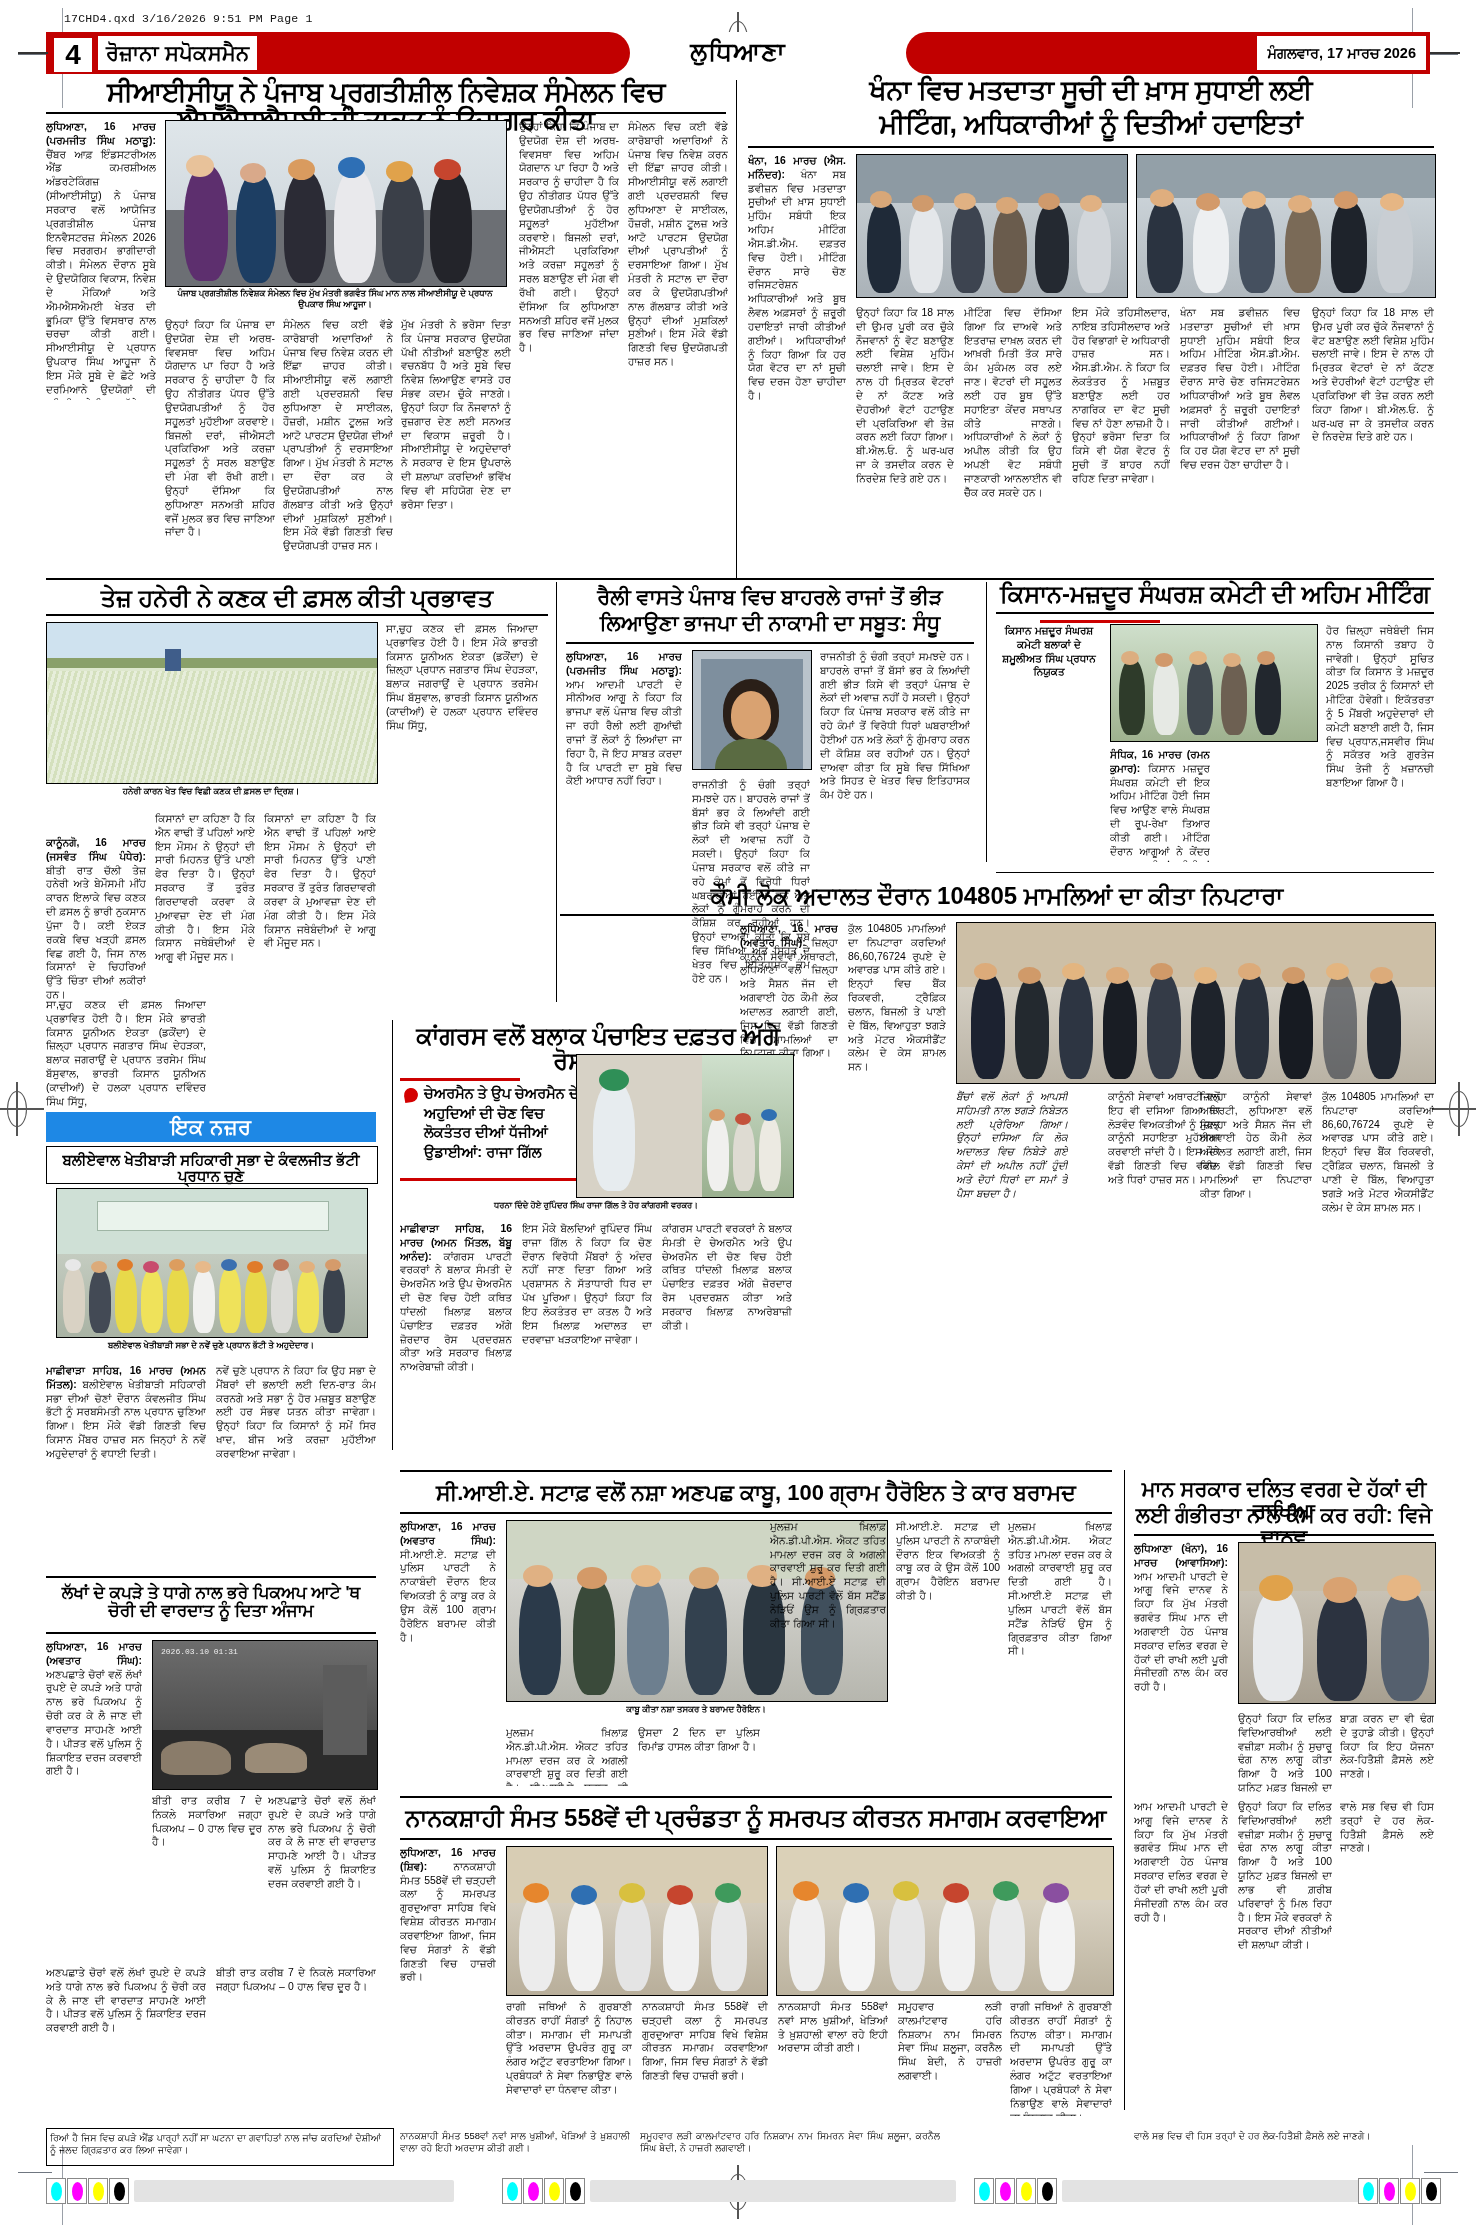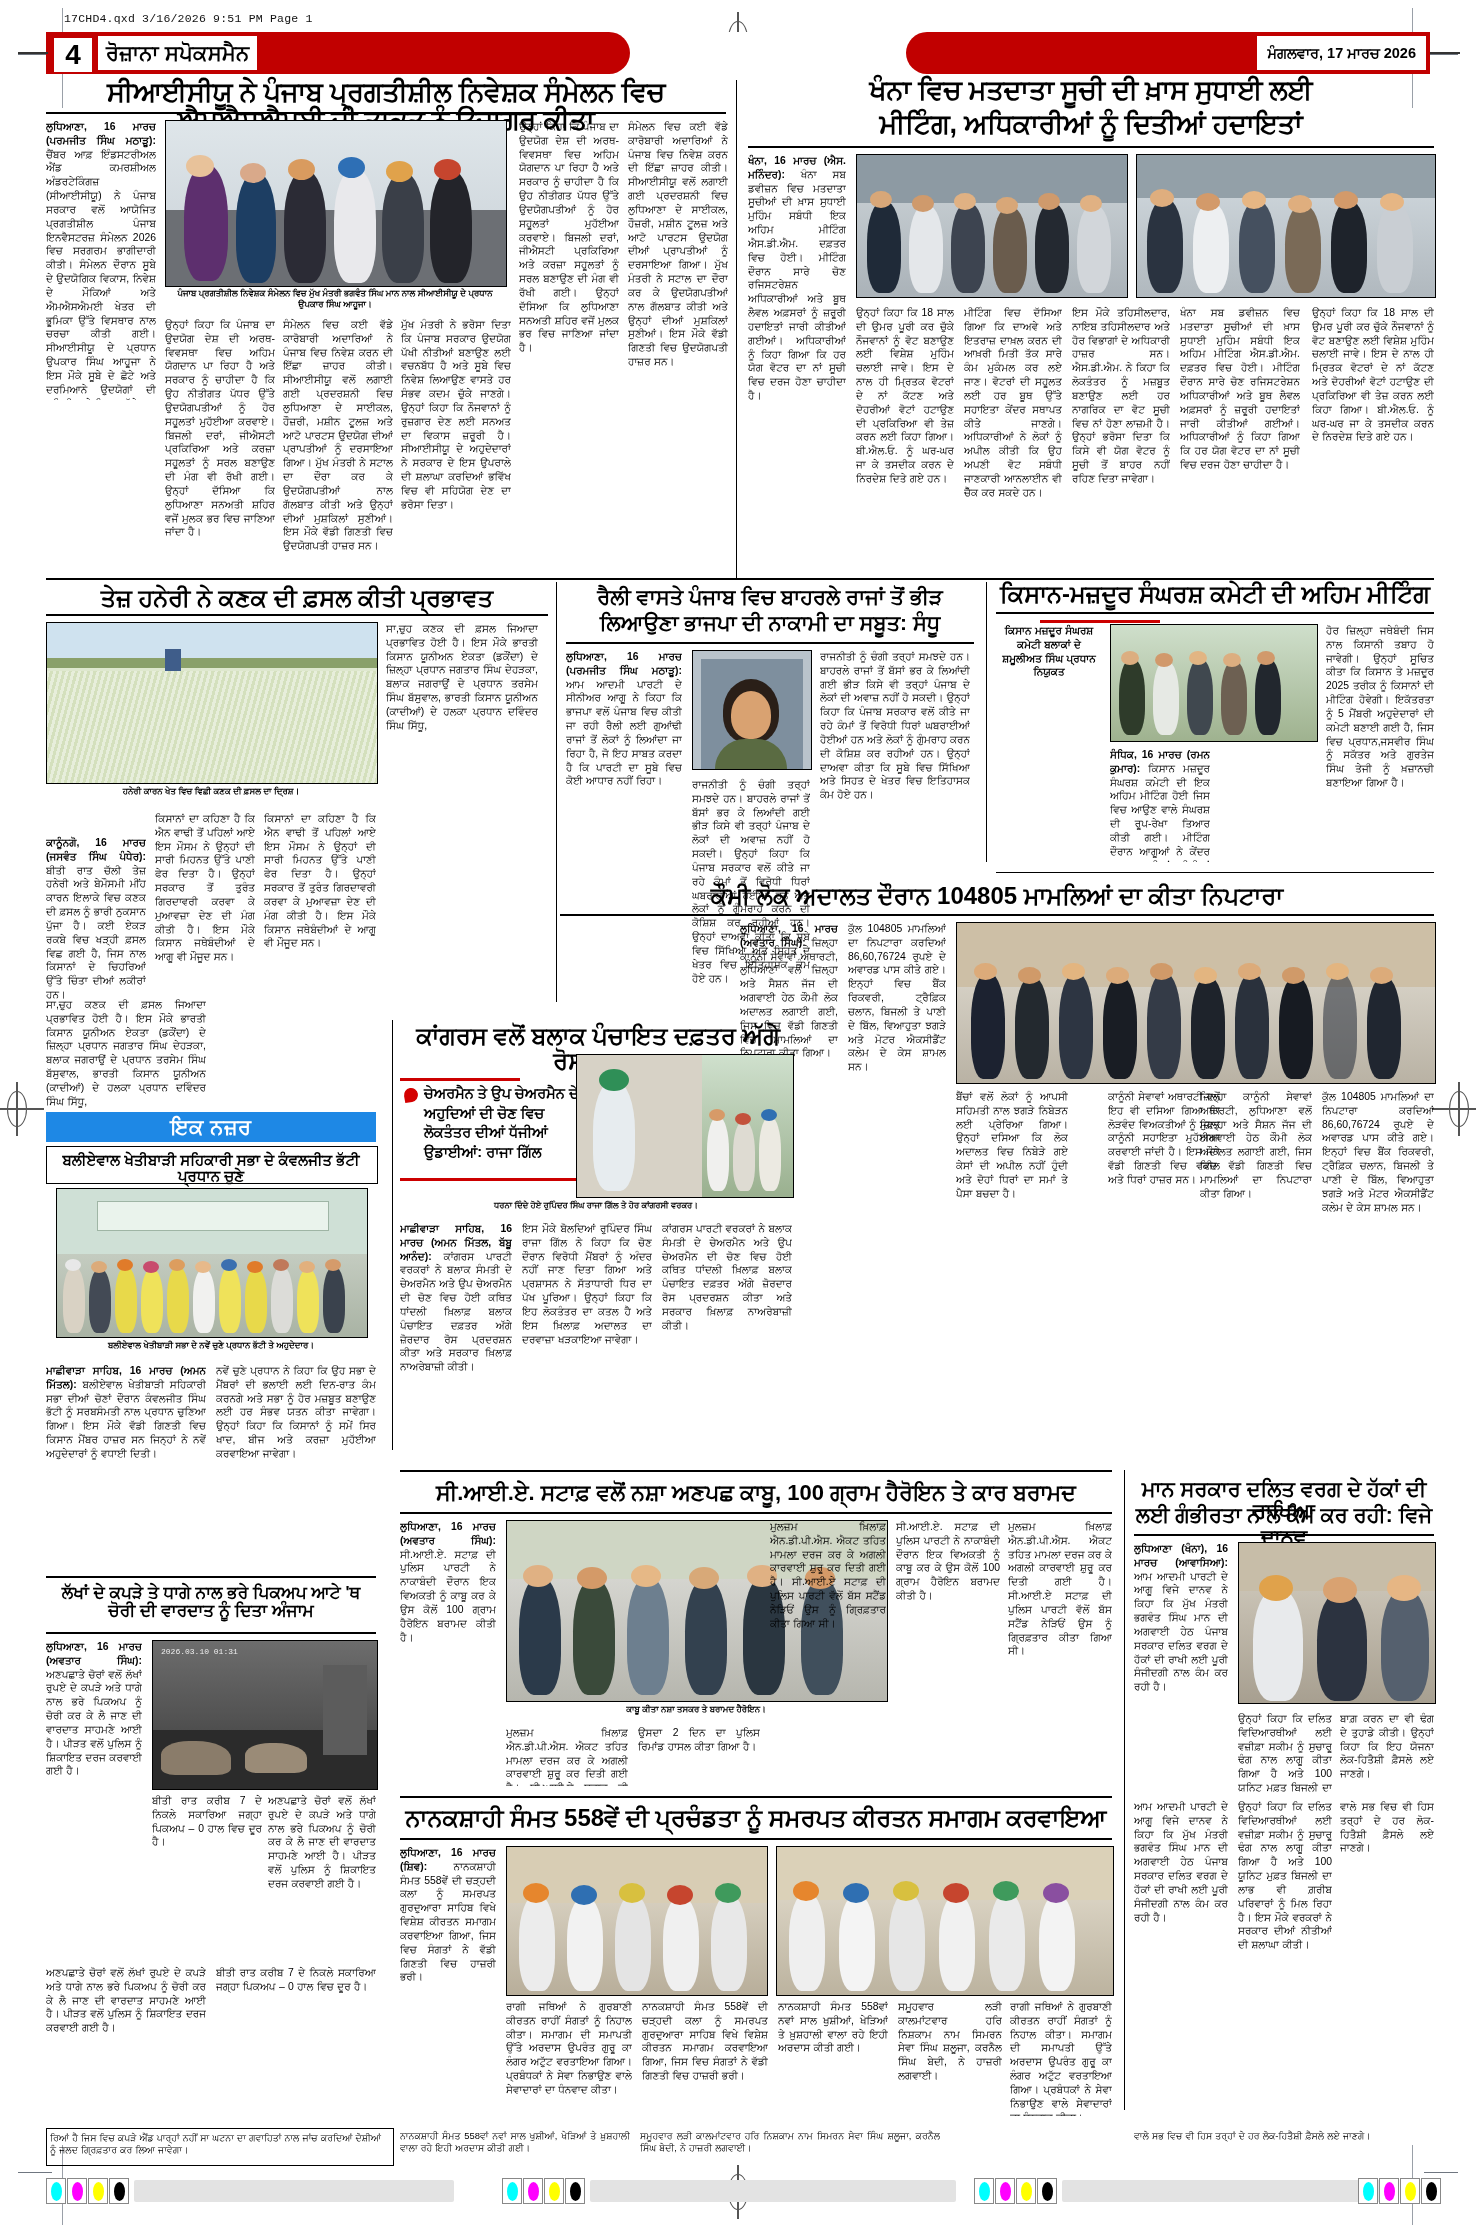--- a/index.html
+++ b/index.html
@@ -87,20 +87,21 @@
   <div class="regmark" style="left:1432px;top:1082px;">
       <span class="circ"></span>
     </div>
 
   <div class="masthead">
     <div class="mh-white" style="left:555px;width:330px;"></div>
     <div class="mh-notch" style="left:520px;border-radius:0 40px 40px 0;background:#c10000;"></div>
     <div class="mh-notch" style="left:860px;border-radius:40px 0 0 40px;background:#c10000;"></div>
     <div class="mh-pagenum">4</div>
     <div class="mh-brand">ਰੋਜ਼ਾਨਾ ਸਪੋਕਸਮੈਨ</div>
+    <div class="mh-city">ਲੁਧਿਆਣਾ</div>
     <div class="mh-datebox">ਮੰਗਲਵਾਰ, 17 ਮਾਰਚ 2026</div>
   </div>
   <div class="trimline-h" style="left:18px;top:52px;width:30px;height:2px;background:#333;"></div>
   <div class="trimline-h" style="left:1430px;top:52px;width:30px;height:2px;background:#333;"></div>
 
   <div class="sep-v" style="left:736px;top:80px;height:500px;"></div>
 
   <div class="hl hl-xl" style="position:absolute;left:46px;top:78px;width:680px;">ਸੀਆਈਸੀਯੂ ਨੇ ਪੰਜਾਬ ਪ੍ਰਗਤੀਸ਼ੀਲ ਨਿਵੇਸ਼ਕ ਸੰਮੇਲਨ ਵਿਚ ਐਮਐਸਐਮਈ ਦੀ ਤਾਕਤ ਨੂੰ ਉਜਾਗਰ ਕੀਤਾ</div>
   <div class="rule" style="position:absolute;left:46px;top:112px;width:680px;height:2px;"></div>
 
@@ -272,21 +273,21 @@
     <div class="blurfig" style="left:237px;top:44px;width:23px;height:17px;background:#e3b580;border-radius:50%;"></div>
     <div class="blurfig" style="left:278px;top:50px;width:34px;height:106px;background:#2a313c;"></div>
     <div class="blurfig" style="left:281px;top:40px;width:23px;height:17px;background:#dcab7a;border-radius:50%;"></div>
     <div class="blurfig" style="left:322px;top:54px;width:34px;height:102px;background:#171b22;"></div>
     <div class="blurfig" style="left:325px;top:44px;width:23px;height:17px;background:#d09a69;border-radius:50%;"></div>
     <div class="blurfig" style="left:366px;top:50px;width:34px;height:106px;background:#30374399;"></div>
     <div class="blurfig" style="left:369px;top:40px;width:23px;height:17px;background:#e3b580;border-radius:50%;"></div>
     <div class="blurfig" style="left:410px;top:54px;width:34px;height:102px;background:#202630;"></div>
     <div class="blurfig" style="left:413px;top:44px;width:23px;height:17px;background:#dcab7a;border-radius:50%;"></div>
   </div>
-  <div class="col" style="left:956px;top:1090px;width:112px;height:332px;">ਬੈਂਚਾਂ ਵਲੋਂ ਲੋਕਾਂ ਨੂੰ ਆਪਸੀ ਸਹਿਮਤੀ ਨਾਲ ਝਗੜੇ ਨਿਬੇੜਨ ਲਈ ਪ੍ਰੇਰਿਆ ਗਿਆ। ਉਨ੍ਹਾਂ ਦਸਿਆ ਕਿ ਲੋਕ ਅਦਾਲਤ ਵਿਚ ਨਿਬੇੜੇ ਗਏ ਕੇਸਾਂ ਦੀ ਅਪੀਲ ਨਹੀਂ ਹੁੰਦੀ ਅਤੇ ਦੋਹਾਂ ਧਿਰਾਂ ਦਾ ਸਮਾਂ ਤੇ ਪੈਸਾ ਬਚਦਾ ਹੈ।</div>
+  <div class="col" style="left:956px;top:1090px;width:112px;height:332px;font-style:italic;">ਬੈਂਚਾਂ ਵਲੋਂ ਲੋਕਾਂ ਨੂੰ ਆਪਸੀ ਸਹਿਮਤੀ ਨਾਲ ਝਗੜੇ ਨਿਬੇੜਨ ਲਈ ਪ੍ਰੇਰਿਆ ਗਿਆ। ਉਨ੍ਹਾਂ ਦਸਿਆ ਕਿ ਲੋਕ ਅਦਾਲਤ ਵਿਚ ਨਿਬੇੜੇ ਗਏ ਕੇਸਾਂ ਦੀ ਅਪੀਲ ਨਹੀਂ ਹੁੰਦੀ ਅਤੇ ਦੋਹਾਂ ਧਿਰਾਂ ਦਾ ਸਮਾਂ ਤੇ ਪੈਸਾ ਬਚਦਾ ਹੈ।</div>
   <div class="col" style="left:1078px;top:1090px;width:112px;height:332px;margin-left:30px;">ਕਾਨੂੰਨੀ ਸੇਵਾਵਾਂ ਅਥਾਰਟੀ ਵਲੋਂ ਇਹ ਵੀ ਦਸਿਆ ਗਿਆ ਕਿ ਲੋੜਵੰਦ ਵਿਅਕਤੀਆਂ ਨੂੰ ਮੁਫ਼ਤ ਕਾਨੂੰਨੀ ਸਹਾਇਤਾ ਮੁਹੱਈਆ ਕਰਵਾਈ ਜਾਂਦੀ ਹੈ। ਇਸ ਮੌਕੇ ਵੱਡੀ ਗਿਣਤੀ ਵਿਚ ਵਕੀਲ ਅਤੇ ਧਿਰਾਂ ਹਾਜ਼ਰ ਸਨ।</div>
   <div class="col" style="left:1200px;top:1090px;width:112px;height:332px;">ਜ਼ਿਲ੍ਹਾ ਕਾਨੂੰਨੀ ਸੇਵਾਵਾਂ ਅਥਾਰਟੀ, ਲੁਧਿਆਣਾ ਵਲੋਂ ਜ਼ਿਲ੍ਹਾ ਅਤੇ ਸੈਸ਼ਨ ਜੱਜ ਦੀ ਅਗਵਾਈ ਹੇਠ ਕੌਮੀ ਲੋਕ ਅਦਾਲਤ ਲਗਾਈ ਗਈ, ਜਿਸ ਵਿਚ ਵੱਡੀ ਗਿਣਤੀ ਵਿਚ ਮਾਮਲਿਆਂ ਦਾ ਨਿਪਟਾਰਾ ਕੀਤਾ ਗਿਆ।</div>
   <div class="col" style="left:1322px;top:1090px;width:112px;height:332px;">ਕੁੱਲ 104805 ਮਾਮਲਿਆਂ ਦਾ ਨਿਪਟਾਰਾ ਕਰਦਿਆਂ 86,60,76724 ਰੁਪਏ ਦੇ ਅਵਾਰਡ ਪਾਸ ਕੀਤੇ ਗਏ। ਇਨ੍ਹਾਂ ਵਿਚ ਬੈਂਕ ਰਿਕਵਰੀ, ਟ੍ਰੈਫ਼ਿਕ ਚਲਾਨ, ਬਿਜਲੀ ਤੇ ਪਾਣੀ ਦੇ ਬਿੱਲ, ਵਿਆਹੁਤਾ ਝਗੜੇ ਅਤੇ ਮੋਟਰ ਐਕਸੀਡੈਂਟ ਕਲੇਮ ਦੇ ਕੇਸ ਸ਼ਾਮਲ ਸਨ।</div>
 
   <div class="banner-blue" style="left:46px;top:1112px;width:330px;height:30px;">ਇਕ ਨਜ਼ਰ</div>
   <div class="box" style="left:46px;top:1146px;width:330px;height:36px;"></div>
   <div class="hl hl-sm" style="position:absolute;left:50px;top:1152px;width:322px;font-size:15px;">ਬਲੀਏਵਾਲ ਖੇਤੀਬਾੜੀ ਸਹਿਕਾਰੀ ਸਭਾ ਦੇ ਕੰਵਲਜੀਤ ਭੱਟੀ ਪ੍ਰਧਾਨ ਚੁਣੇ</div>
   <div class="photo" style="left:56px;top:1188px;width:310px;height:148px;">
     <div style="position:absolute;inset:0;background:linear-gradient(#d9dfd6,#a9b3a4);"></div>
     <div style="position:absolute;left:0;top:0;width:100%;height:44%;background:#cfe0d6;"></div>

